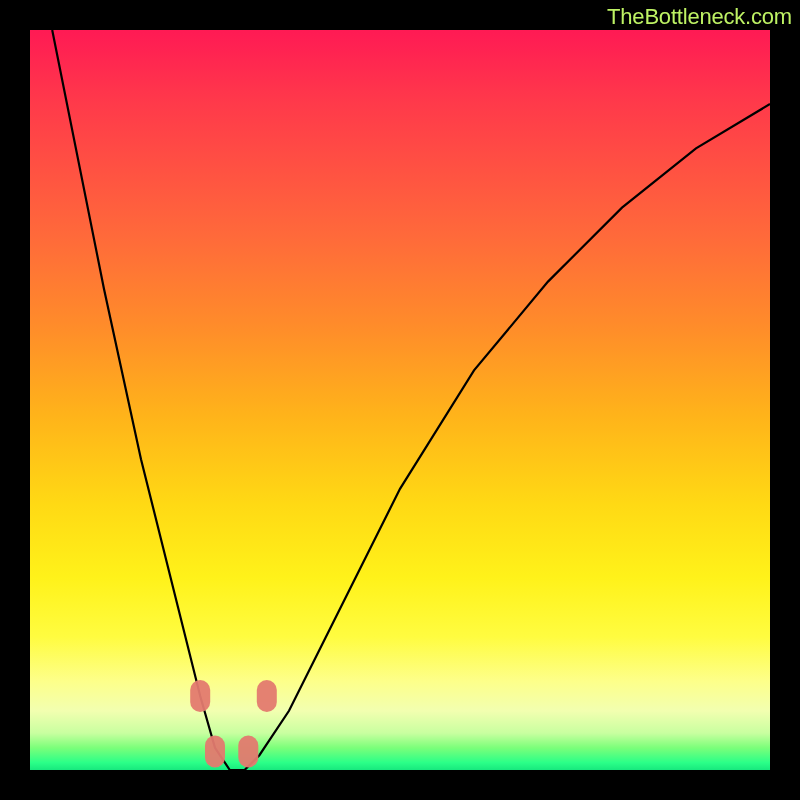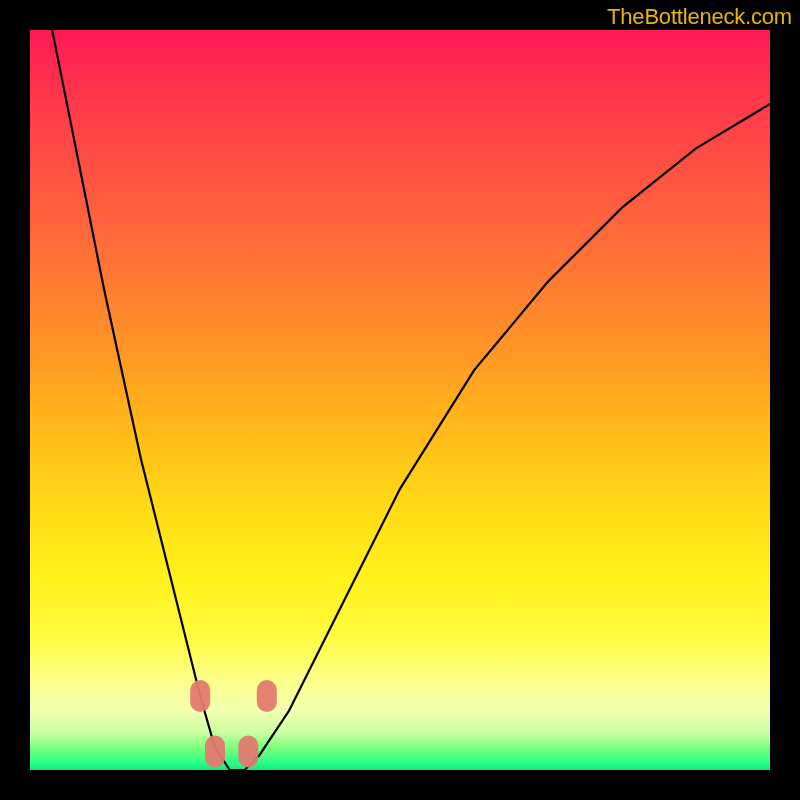--- a/index.html
+++ b/index.html
@@ -40,21 +40,21 @@
       #2bff88 99%,
       #18e87e 100%
     );
   }
   .watermark {
     position: absolute;
     top: 4px;
     right: 8px;
     font-size: 22px;
     font-weight: 500;
-    color: #eab308;
+    color: #bef264;
     letter-spacing: -0.2px;
     user-select: none;
   }
   svg.curve {
     position: absolute;
     inset: 0;
     width: 740px;
     height: 740px;
   }
   .annot {

